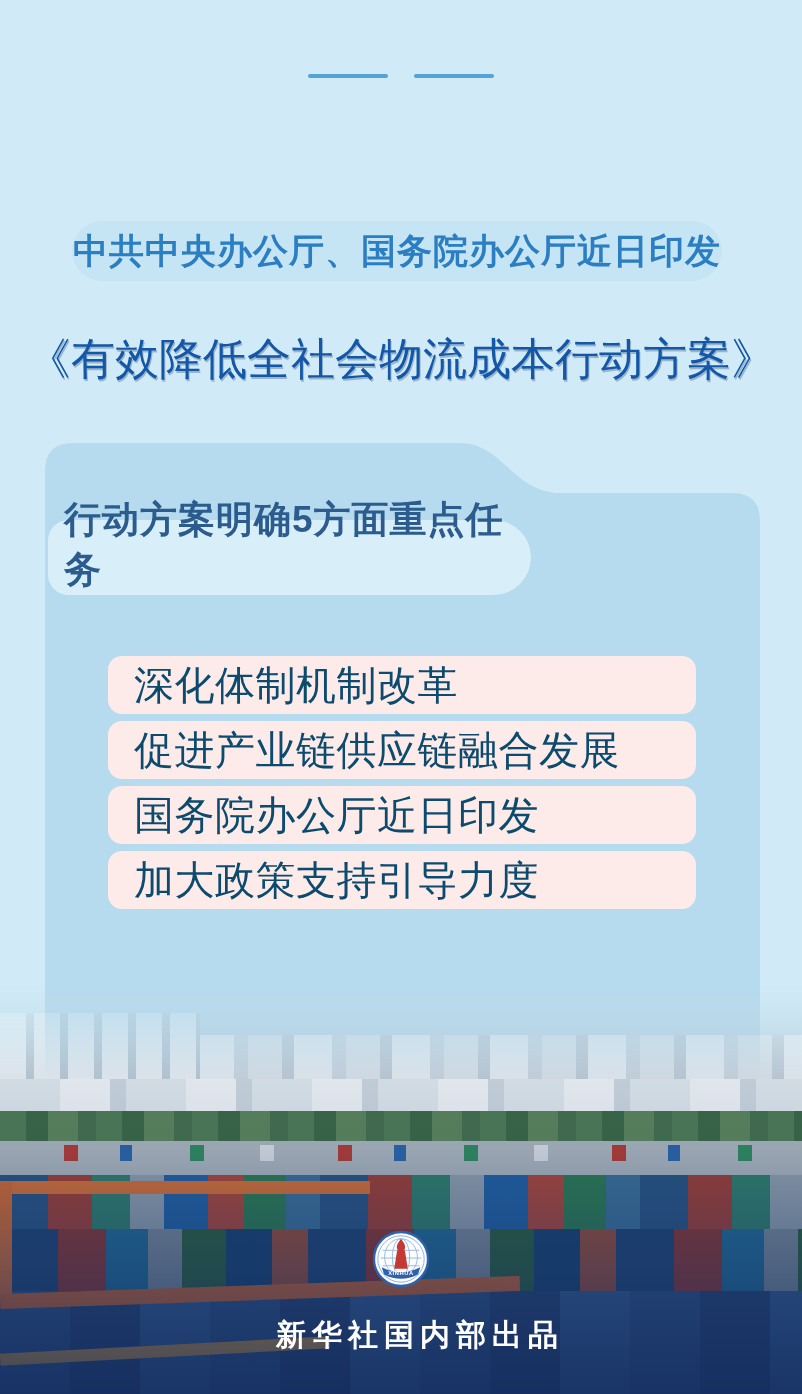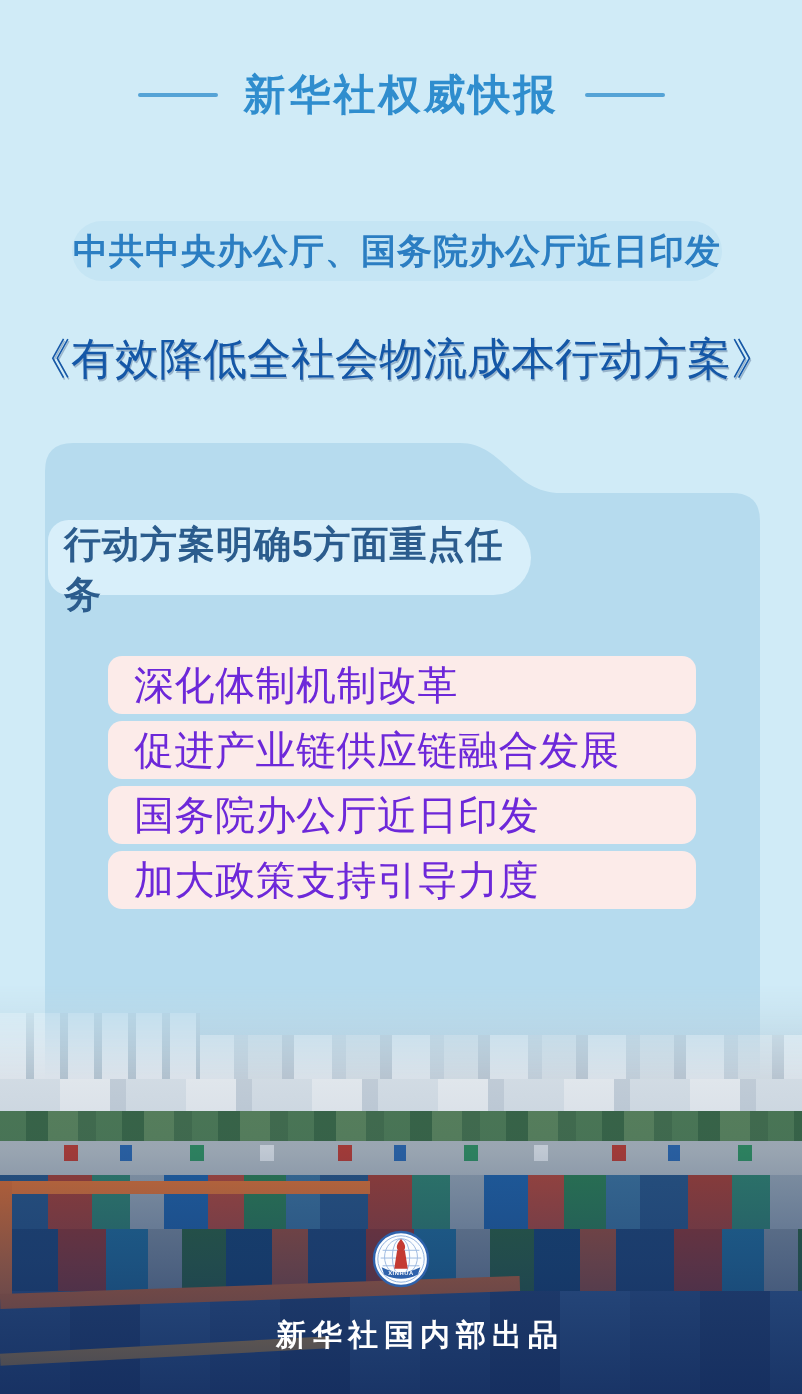--- a/index.html
+++ b/index.html
@@ -36,31 +36,31 @@
     text-align:center; font-size:44px; font-weight:400; color:#1457a7;
     letter-spacing:0; text-shadow:1px 2px 0 rgba(10,40,90,0.28);
   }
 
   
   .folder-svg { position:absolute; left:45px; top:443px; width:715px; height:667px; }
 
   .folder-heading {
     position:absolute; left:48px; top:520px; width:483px; height:75px;
     background:#d8effa; border-radius:22px 40px 40px 22px;
-    display:flex; align-items:flex-start; padding-left:16px; box-sizing:border-box;
+    display:flex; align-items:flex-end; padding-left:16px; box-sizing:border-box;
   }
   .folder-heading-text { font-size:37px; font-weight:bold; color:#2b5c8d; letter-spacing:1px; }
 
   .task-list { position:absolute; left:108px; top:656px; width:588px; }
   .task-item {
     width:100%; height:58px; margin-bottom:7px;
     background:#fcebe9; border-radius:14px;
     display:flex; align-items:center; padding-left:26px; box-sizing:border-box;
   }
-  .task-text { font-size:40px; color:#6d28d9; font-weight:500; letter-spacing:0.5px; }
+  .task-text { font-size:40px; color:#0c4a6e; font-weight:500; letter-spacing:0.5px; }
 
   
   .photo {
     position:absolute; left:0; top:985px; width:802px; height:409px;
     -webkit-mask-image:linear-gradient(to bottom, rgba(0,0,0,0) 0px, rgba(0,0,0,1) 95px);
     mask-image:linear-gradient(to bottom, rgba(0,0,0,0) 0px, rgba(0,0,0,1) 95px);
     overflow:hidden;
     padding-left:38px;
   }
   .photo > div { position:absolute; left:0; width:100%; }
@@ -88,21 +88,20 @@
     text-align:center; font-size:30px; font-weight:bold; color:#ffffff; letter-spacing:6px;
   }
 </style>
 </head>
 <body>
 
 <div class="canvas">
 
   <div class="kicker-row">
     <span class="kicker-dash"></span>
-    <span class="kicker-text">新华社权威快报</span>
     <span class="kicker-dash"></span>
   </div>
 
   <div class="issuer">
     <span class="issuer-text">中共中央办公厅、国务院办公厅近日印发</span>
   </div>
 
   <div class="doc-title">《有效降低全社会物流成本行动方案》</div>
 
   <svg class="folder-svg" viewBox="0 0 715 667" aria-hidden="true">

